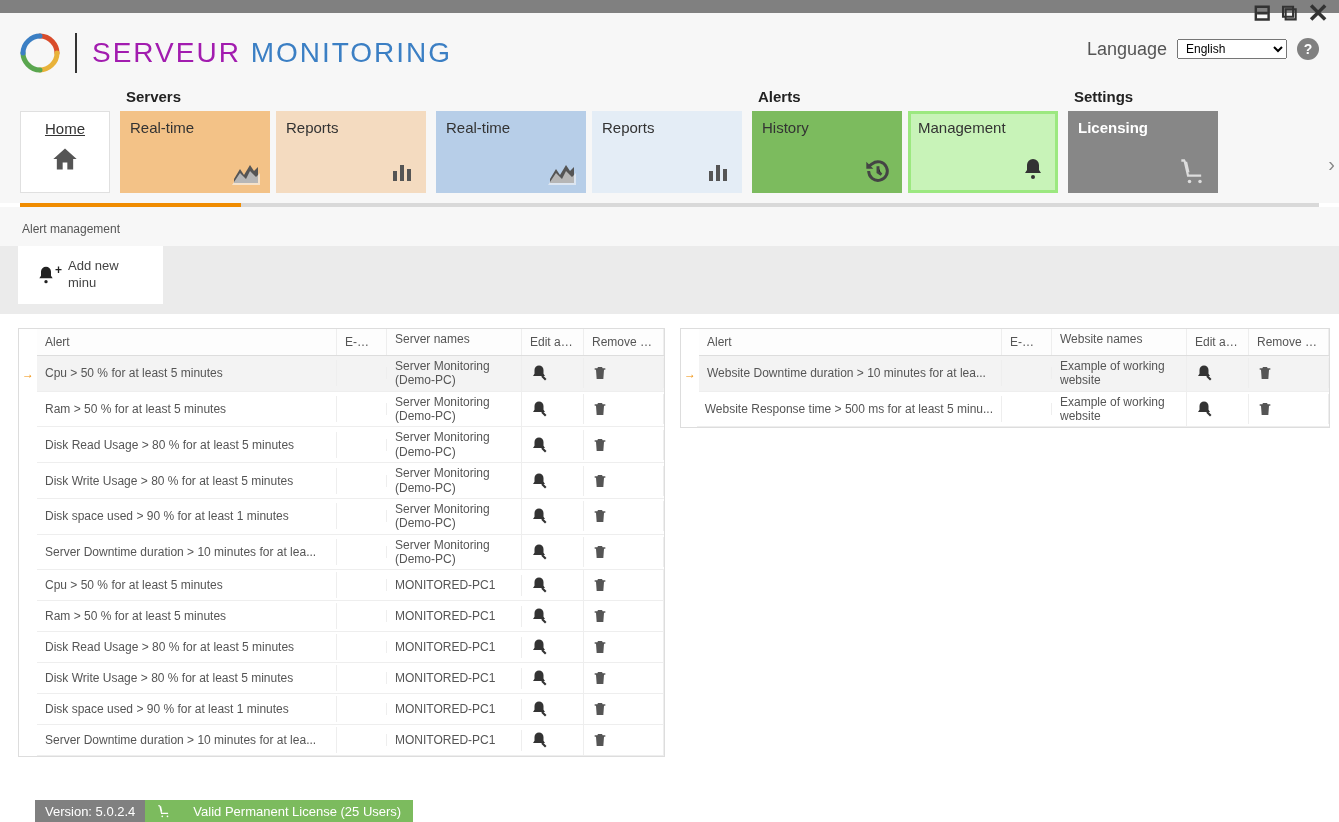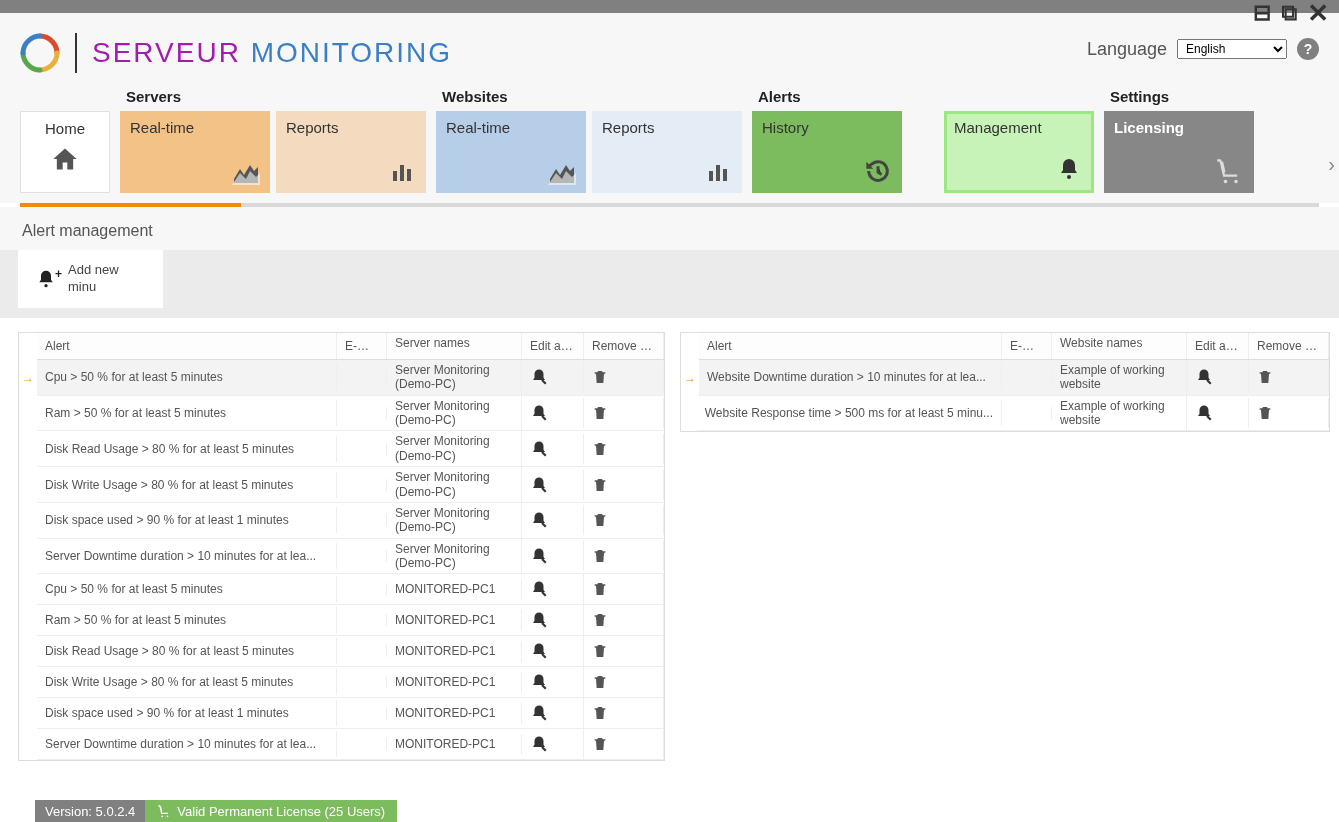--- a/index.html
+++ b/index.html
@@ -18,39 +18,39 @@
 .lang-label { font-size: 18px; color: #555; }
 .lang-select { font-size: 12px; padding: 1px 4px; width: 110px; }
 .help-icon { width: 22px; height: 22px; border-radius: 50%; background: #808080; color: #fff; display: flex; align-items: center; justify-content: center; font-weight: bold; font-size: 14px; cursor: pointer; }
 
 .nav-area { padding: 0 20px 10px 20px; background: #f7f7f7; position: relative; }
 .nav-groups { display: flex; gap: 10px; align-items: flex-end; }
 .nav-group { display: flex; flex-direction: column; }
 .group-label { font-size: 15px; font-weight: 600; color: #222; padding: 5px 6px 6px 6px; }
 .group-tiles { display: flex; gap: 6px; }
 .tile { width: 150px; height: 82px; padding: 8px 10px; position: relative; cursor: pointer; display: flex; flex-direction: column; }
-.tile.home { width: 90px; background: #fff; border: 1px solid #e0e0e0; text-align: center; align-items: center; }
+.tile.home { width: 90px; background: #fff; border: 1px solid #e0e0e0; text-align: center; align-items: center; text-decoration: underline; }
 .tile.home .tile-title { font-size: 15px; }
 .tile .tile-title { font-size: 15px; color: #333; }
 .tile .tile-icon { position: absolute; bottom: 8px; right: 10px; font-size: 26px; color: #555; }
 .tile.home .tile-icon { position: static; margin-top: 8px; font-size: 28px; }
 .tile.orange1 { background: #f3c287; }
 .tile.orange2 { background: #f4dbc0; }
 .tile.blue1 { background: #b7cee8; }
 .tile.blue2 { background: #e4edf6; }
 .tile.green1 { background: #7cbb5e; }
-.tile.green2 { background: #c8f3b8; border: 3px solid #9ce880; padding: 5px 7px; margin-left: 36px; }
+.tile.green2 { background: #c8f3b8; border: 3px solid #9ce880; padding: 5px 7px; }
 .tile.gray1 { background: #878787; }
 .tile.gray1 .tile-title { color: #fff; font-weight: 600; }
 .nav-chevron { position: absolute; right: 4px; top: 70px; font-size: 20px; color: #888; cursor: pointer; }
 
 .progress { height: 4px; background: #d9d9d9; margin: 0 20px; }
 .progress-fill { height: 100%; width: 17%; background: #f08c00; }
 
-.section-title { font-size: 16px; color: #555; padding: 15px 22px 10px 22px; background: #f7f7f7; }
+.section-title { font-size: 12px; color: #555; padding: 15px 22px 10px 22px; background: #f7f7f7; }
 .toolbar { padding: 0 18px 10px 18px; background: #ebebeb; }
 .add-btn { display: inline-flex; align-items: center; gap: 12px; background: #fff; padding: 12px 18px; cursor: pointer; width: 145px; }
 .add-btn .icon { font-size: 20px; color: #222; position: relative; }
 .add-btn .plus { position: absolute; top: -2px; right: -6px; font-size: 12px; font-weight: bold; }
 .add-btn .lbl { font-size: 13px; color: #444; line-height: 1.3; }
 
 .main { display: flex; gap: 15px; padding: 14px 18px; }
 .grid-wrap { flex: 0 0 auto; }
 .grid-wrap.left { width: 647px; }
 .grid-wrap.right { width: 650px; }
@@ -63,21 +63,21 @@
 .grid .row.sel { background: #f3f3f3; }
 .col-alert { flex: 1; min-width: 0; }
 .col-email { width: 50px; }
 .col-server { width: 135px; white-space: normal !important; line-height: 1.2; padding-top: 3px !important; padding-bottom: 3px !important; }
 .col-edit { width: 62px; text-align: center; }
 .col-remove { width: 80px; text-align: center; }
 .act-icon { font-size: 16px; color: #444; cursor: pointer; }
 
 .statusbar { position: absolute; bottom: 0; left: 0; right: 0; height: 22px; display: flex; align-items: stretch; font-size: 13px; margin-left: 35px; }
 .status-ver { background: #808080; color: #fff; padding: 2px 10px; display: flex; align-items: center; }
-.status-lic { background: #7cbb5e; color: #fff; padding: 2px 12px; display: flex; align-items: center; gap: 6px; }
+.status-lic { background: #7cbb5e; color: #fff; padding: 2px 12px; display: flex; align-items: center; gap: 22px; }
 .status-rest { flex: 1; background: #fff; }
 svg { display: block; }
 </style>
 </head>
 <body>
 
 <div class="titlebar"></div>
 <div class="win-controls">
   <span>⊟</span>
   <span>⧉</span>
@@ -139,21 +139,20 @@
               <svg width="28" height="24" viewBox="0 0 24 24">
                 <rect x="3" y="10" width="4" height="10" fill="#555"></rect>
                 <rect x="10" y="4" width="4" height="16" fill="#555"></rect>
                 <rect x="17" y="8" width="4" height="12" fill="#555"></rect>
               </svg>
             </div>
           </div>
         </div>
       </div>
       <div class="nav-group">
-        <div class="group-label">Websites</div>
         <div class="group-tiles">
           <div class="tile blue1">
             <div class="tile-title">Real-time</div>
             <div class="tile-icon">
               <svg width="28" height="24" viewBox="0 0 28 24">
                 <path fill="#555" d="M2 18 L8 8 L12 14 L18 4 L22 10 L26 6 L26 22 L2 22 Z"></path>
                 <path fill="#f7f7f7" d="M8 12 L14 18 L18 10 L24 16 L28 12 L28 24 L0 24 Z" opacity="0.6"></path>
               </svg>
             </div>
           </div>

